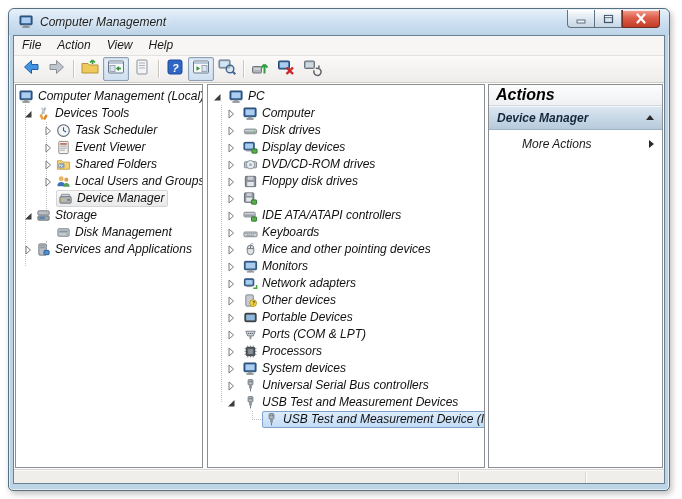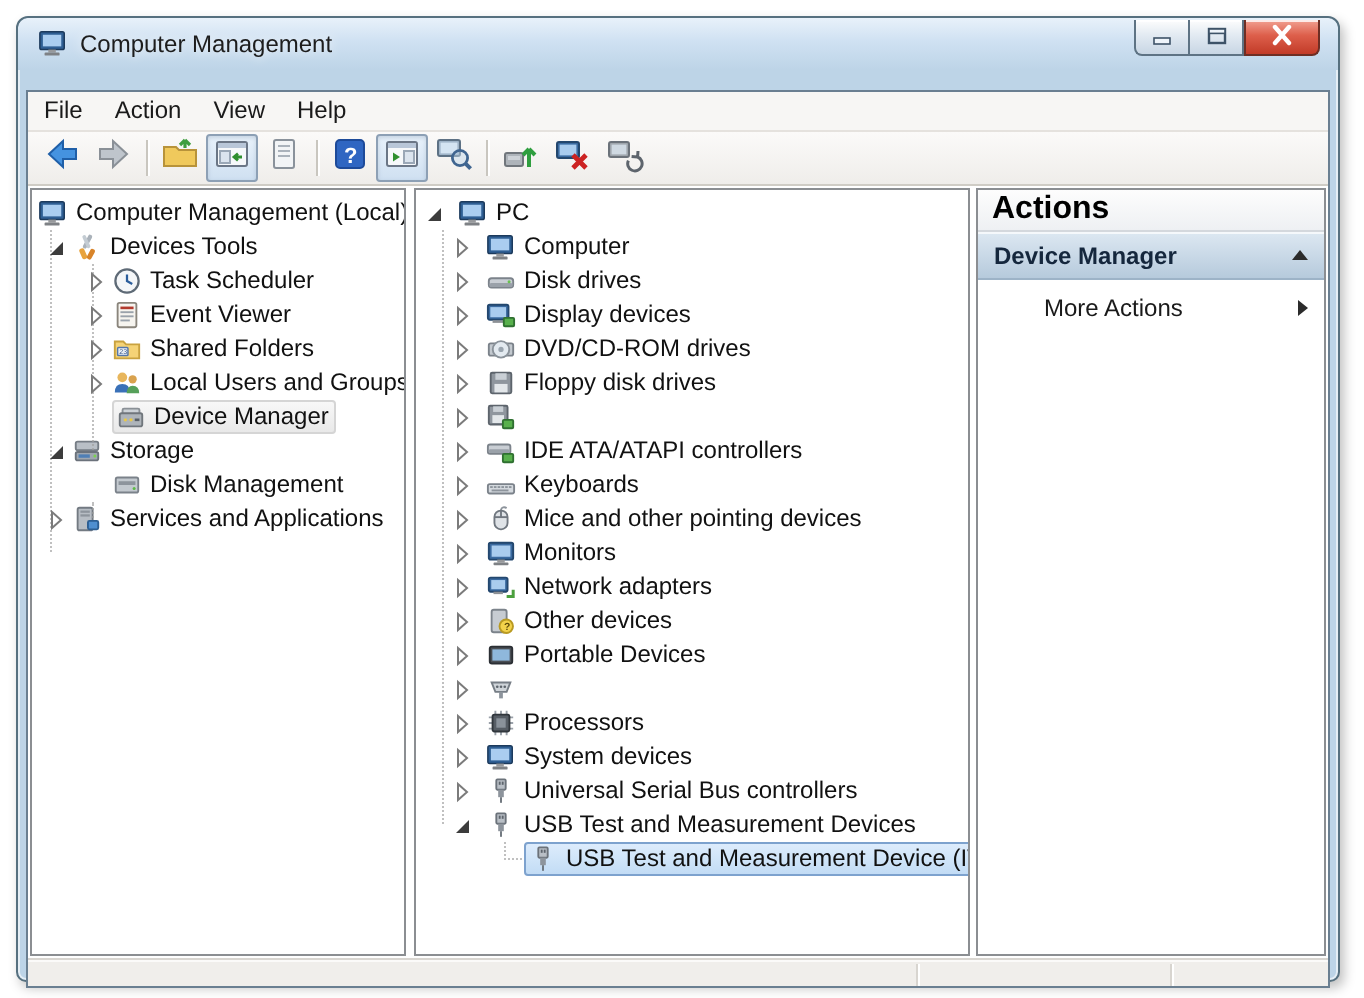--- a/index.html
+++ b/index.html
@@ -1,36 +1,36 @@
 <!DOCTYPE html>
 <html><head>
 <meta charset="utf-8">
 <style>
   html,body{margin:0;padding:0;background:#fff;font-family:"Liberation Sans",sans-serif;}
-  .stage{position:relative;width:682px;height:499px;background:#fff;overflow:hidden;}
+  .stage{position:relative;width:682px;height:499px;background:#fff;overflow:hidden;font-style:italic;}
 
   
   .window{position:absolute;left:8px;top:8px;width:660px;height:481px;
     background:#bdd4e7;border:1px solid #56707f;border-radius:6px 6px 5px 5px;
     box-shadow:inset 0 0 0 1px rgba(255,255,255,.6), 2px 3px 6px rgba(0,0,0,.25);}
   .titlebar{position:relative;height:26px;display:flex;align-items:center;
     background:linear-gradient(#e8f1fa,#cfe1f2 45%,#bdd4e7);border-radius:6px 6px 0 0;}
   .title-icon{width:16px;height:16px;margin:0 5px 0 10px;flex:0 0 16px;}
   .title-text{font-size:12px;color:#1d1d1d;text-shadow:0 0 6px #fff;}
   .winbtns{position:absolute;top:1px;right:9px;display:flex;}
   .wbtn{height:17px;border:1px solid #5e7384;border-top:none;display:flex;align-items:center;justify-content:center;
     background:linear-gradient(#fdfdfd,#e2eaf2 45%,#c8d6e4);box-shadow:inset 0 1px 0 rgba(255,255,255,.8);}
   .wbtn.min{width:26px;border-radius:0 0 0 4px;border-right:none;}
   .wbtn.max{width:26px;border-radius:0;}
   .wbtn.close{width:36px;border-radius:0 0 4px 0;border-left-color:#7c3a30;border-color:#6e2e24;
     background:linear-gradient(#f2a293,#dd5f4b 45%,#c23category 0,#c23b28);
     background:linear-gradient(#f2a293,#dd5f4b 45%,#c23b28);}
 
   
-  .client{margin:10px 4px 4px 4px;height:447px;border:1px solid #6a7f91;background:#fff;overflow:hidden;}
+  .client{margin:0 4px 4px 4px;height:447px;border:1px solid #6a7f91;background:#fff;overflow:hidden;}
   .menubar{height:19px;background:#f7f6f4;border-bottom:1px solid #e5e2de;display:flex;align-items:center;}
   .menu-item{font-size:12px;color:#1a1a1a;padding:0 8px;line-height:19px;}
   .toolbar{height:26px;background:linear-gradient(#fbfaf9,#efedea);border-bottom:1px solid #cfccc5;
     display:flex;align-items:center;padding-left:4px;}
   .tbtn{width:24px;height:22px;display:flex;align-items:center;justify-content:center;border:1px solid transparent;border-radius:2px;}
   .tbtn.pressed{border-color:#8da0b5;background:linear-gradient(#e9f2fb,#cfe0f1);box-shadow:inset 0 1px 2px rgba(90,120,150,.25);}
   .tsep{width:1px;height:18px;background:#c9c6bf;margin:0 3px;box-shadow:1px 0 0 #fff;}
 
   
   .content{height:386px;background:#fff;position:relative;padding:1px;box-sizing:border-box;}
@@ -590,20 +590,21 @@
                   <svg viewBox="0 0 16 16" width="15" height="15">
                     <path d="M3 4.5 H13 L11 9.5 H5 Z" fill="#cfd4d9" stroke="#767d85"></path>
                     <g fill="#5d646c">
                       <circle cx="6" cy="6.8" r="0.7"></circle>
                       <circle cx="8" cy="6.8" r="0.7"></circle>
                       <circle cx="10" cy="6.8" r="0.7"></circle>
                     </g>
                     <rect x="7" y="9.5" width="2" height="3.5" fill="#8d949c"></rect>
                   </svg>
                 </span>
+              <span class="tlabel">Ports (COM &amp; LPT)</span>
             </div>
             <div class="trow" style="padding-left:17px">
               <span class="exp">
                   <svg width="12" height="12" viewBox="0 0 12 12">
                     <path d="M4 2 L8.5 6 L4 10 Z" fill="#fff" stroke="#7b7b7b" stroke-width="1"></path>
                   </svg>
                 </span>
               <span class="ticon">
                   <svg viewBox="0 0 16 16" width="15" height="15">
                     <g stroke="#9aa1a9" stroke-width="1">

